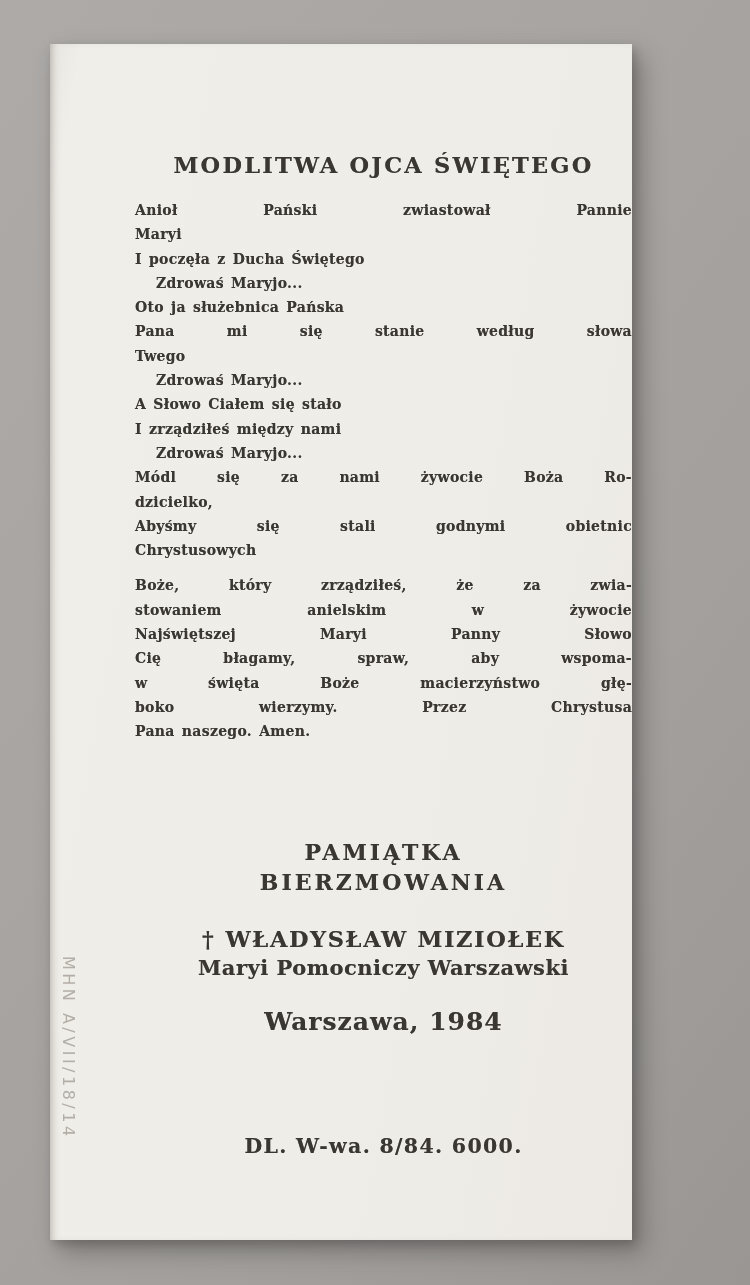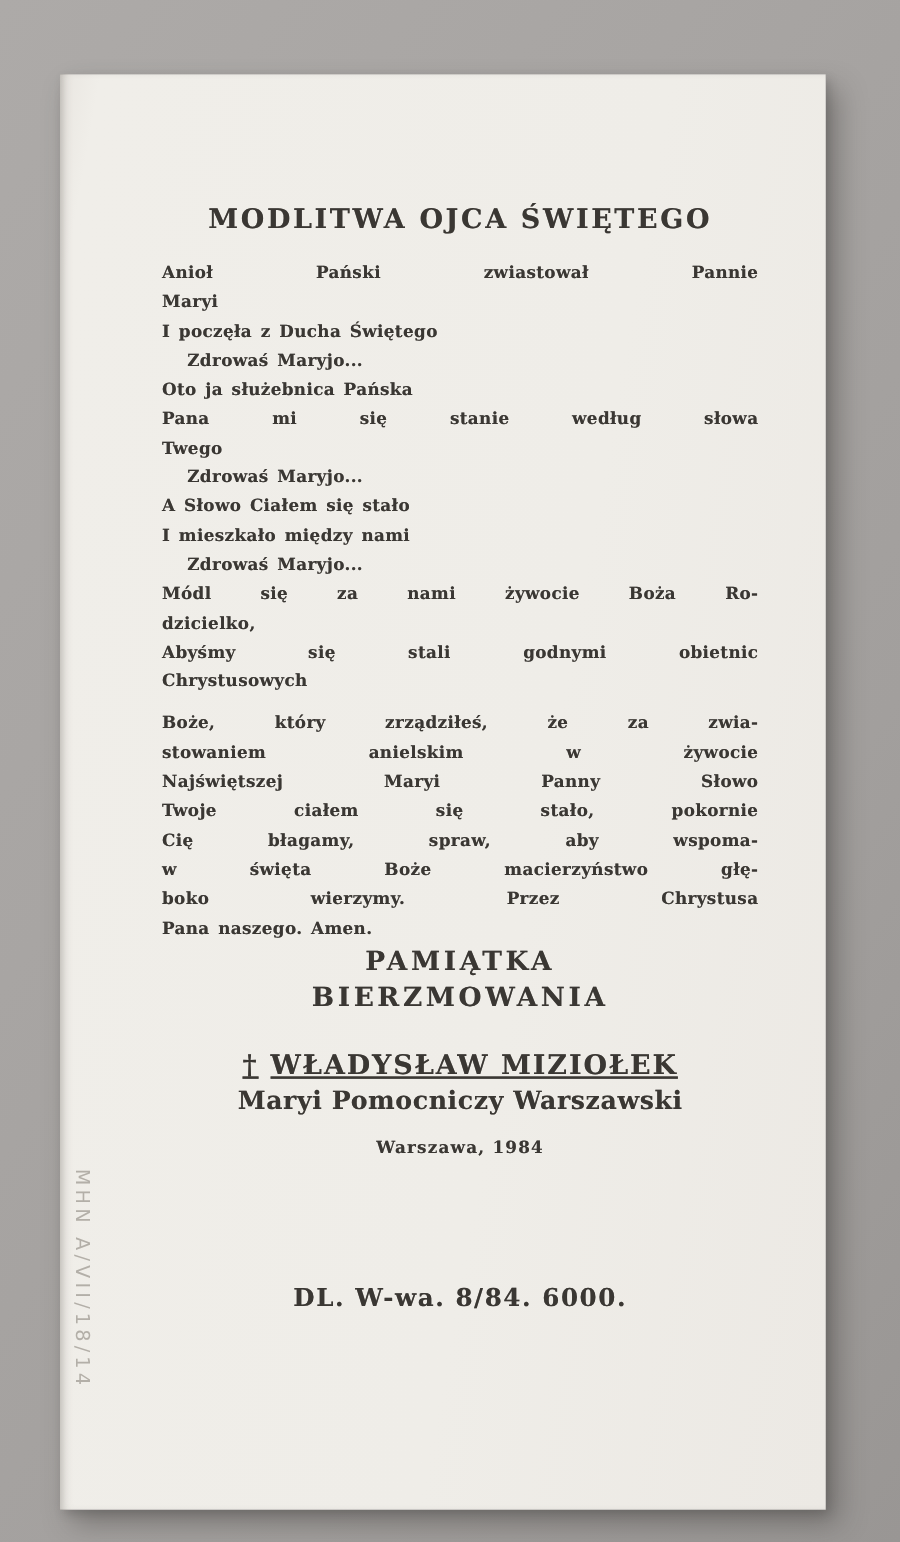--- a/index.html
+++ b/index.html
@@ -10,22 +10,22 @@
     overflow: hidden;
     font-family: "DejaVu Serif", serif;
   }
   body {
     background: linear-gradient(125deg, #adaaa8 0%, #a8a5a3 35%, #a29f9d 70%, #999694 100%);
     position: relative;
   }
   .card {
     position: absolute;
     left: 50px;
-    top: 62px;
-    width: 638px;
+    top: 44px;
+    width: 582px;
     height: 1196px;
     background: linear-gradient(100deg, #e9e6e1 0%, #f0eee9 4%, #efede8 60%, #ece9e4 100%);
     box-shadow:
       10px 12px 22px rgba(55, 52, 50, 0.38),
       3px 4px 8px rgba(55, 52, 50, 0.25),
       inset 7px 0 9px -6px rgba(95, 90, 85, 0.45);
   }
   .content {
     position: absolute;
     left: 85px;
@@ -54,47 +54,47 @@
     text-align: justify;
     text-align-last: justify;
   }
   .pline.ind {
     padding-left: 21px;
   }
   .paragraph {
     margin-top: 11px;
   }
   .memorial {
+    margin-top: 93px;
     text-align: center;
     font-size: 22px;
     letter-spacing: 3px;
     line-height: 30px;
   }
   .bishop {
     margin-top: 27px;
     text-align: center;
   }
   .bishop-name {
     font-size: 22.5px;
     letter-spacing: 1.6px;
     line-height: 30px;
-    text-decoration: underline;
   }
   .bishop-name .cross {
     margin-right: 10px;
   }
   .bishop-title {
     font-size: 21px;
     letter-spacing: 0.5px;
     line-height: 27px;
   }
   .place-date {
-    margin-top: 15px;
+    margin-top: 29px;
     text-align: center;
-    font-size: 14px;
+    font-size: 25px;
     letter-spacing: 1px;
     line-height: 24px;
   }
   .imprint {
     margin-top: 100px;
     text-align: center;
     font-size: 20.5px;
     letter-spacing: 1.3px;
     line-height: 24px;
   }
@@ -125,33 +125,32 @@
     <div class="stanza">
         <div class="pline just">Anioł Pański zwiastował Pannie</div>
         <div class="pline">Maryi</div>
         <div class="pline">I poczęła z Ducha Świętego</div>
         <div class="pline ind">Zdrowaś Maryjo...</div>
         <div class="pline">Oto ja służebnica Pańska</div>
         <div class="pline just">Pana mi się stanie według słowa</div>
         <div class="pline">Twego</div>
         <div class="pline ind">Zdrowaś Maryjo...</div>
         <div class="pline">A Słowo Ciałem się stało</div>
-        <div class="pline">I mieszkało między nami</div>
+        <div class="pline">I zrządziłeś między nami</div>
         <div class="pline ind">Zdrowaś Maryjo...</div>
         <div class="pline just">Módl się za nami żywocie Boża Ro-</div>
         <div class="pline">dzicielko,</div>
         <div class="pline just">Abyśmy się stali godnymi obietnic</div>
         <div class="pline">Chrystusowych</div>
       </div>
 
     <div class="paragraph">
         <div class="pline just">Boże, który zrządziłeś, że za zwia-</div>
         <div class="pline just">stowaniem anielskim w żywocie</div>
         <div class="pline just">Najświętszej Maryi Panny Słowo</div>
-        <div class="pline just">Twoje ciałem się stało, pokornie</div>
         <div class="pline just">Cię błagamy, spraw, aby wspoma-</div>
         <div class="pline just">w święta Boże macierzyństwo głę-</div>
         <div class="pline just">boko wierzymy. Przez Chrystusa</div>
         <div class="pline">Pana naszego. Amen.</div>
       </div>
 
     <div class="memorial">
       <div>PAMIĄTKA</div>
       <div>BIERZMOWANIA</div>
     </div>

